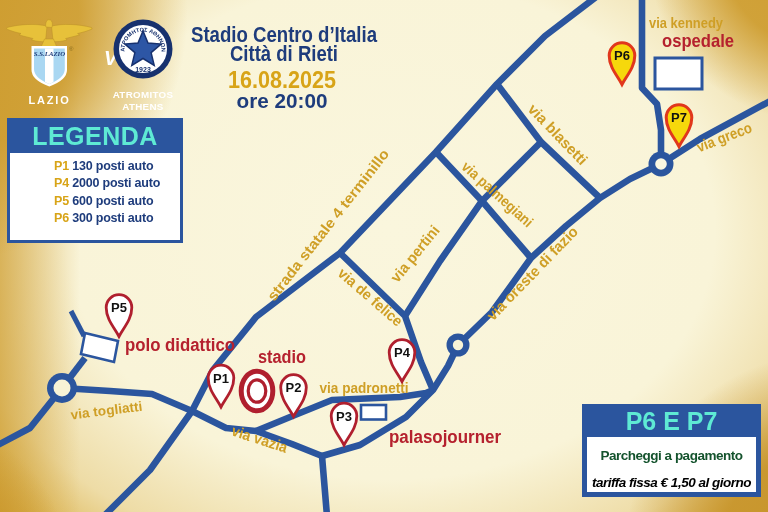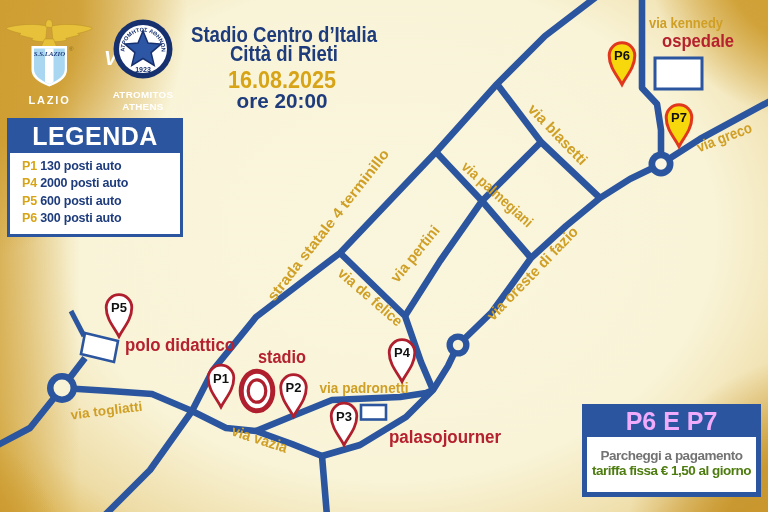--- a/index.html
+++ b/index.html
@@ -162,37 +162,37 @@
     <text x="154" y="60.5" font-size="22" fill="#1e3c7c" textLength="108" lengthAdjust="spacingAndGlyphs">Città di Rieti</text>
 
     <text x="152" y="87.5" font-size="23" fill="#d8a417" textLength="108" lengthAdjust="spacingAndGlyphs">16.08.2025</text>
 
     <text x="152" y="107.5" font-size="21" fill="#1e3c7c" textLength="91" lengthAdjust="spacingAndGlyphs">ore 20:00</text>
   </g>
 </svg>
 
 <div class="abs" style="left:7px;top:118px;width:176px;border:3px solid #2b559e;background:#fff;box-sizing:border-box;">
 
-  <div style="background:#2b559e;color:#ffffff;font-weight:bold;font-size:25px;text-align:center;padding:1px 0 2px;letter-spacing:0.5px;">LEGENDA</div>
-
-  <div style="padding:5px 0 7px 12px;font-weight:bold;font-size:12.5px;letter-spacing:-0.2px;line-height:17.3px;color:#1e3c7c;white-space:nowrap;">
+  <div style="background:#2b559e;color:#5eead4;font-weight:bold;font-size:25px;text-align:center;padding:1px 0 2px;letter-spacing:0.5px;">LEGENDA</div>
+
+  <div style="padding:5px 0 13px 12px;font-weight:bold;font-size:12.5px;letter-spacing:-0.2px;line-height:17.3px;color:#1e3c7c;white-space:nowrap;margin-left:32px;">
     <div><span style="color:#d8a417;">P1</span> 130 posti auto</div>
     <div><span style="color:#d8a417;">P4</span> 2000 posti auto</div>
     <div><span style="color:#d8a417;">P5</span> 600 posti auto</div>
     <div><span style="color:#d8a417;">P6</span> 300 posti auto</div>
   </div>
 </div>
 
 <div class="abs" style="left:582px;top:404px;width:179px;height:93px;background:#2b559e;box-sizing:border-box;">
 
-  <div style="color:#f0abfc;font-weight:bold;font-size:25px;text-align:center;margin-top:3px;">P6 E P7</div>
+  <div style="color:#5eead4;font-weight:bold;font-size:25px;text-align:center;margin-top:3px;">P6 E P7</div>
 
   <div class="abs" style="left:5px;top:33px;width:169px;height:55px;background:#fff;text-align:center;font-weight:bold;white-space:nowrap;">
-    <div style="font-size:13.5px;letter-spacing:-0.5px;color:#737373;margin-top:11px;">Parcheggi a pagamento</div>
-    <div style="font-size:13.5px;letter-spacing:-0.5px;color:#4d7c0f;margin-top:0;">tariffa fissa € 1,50 al giorno</div>
+    <div style="font-size:13.5px;letter-spacing:-0.5px;color:#14532d;margin-top:11px;">Parcheggi a pagamento</div>
+    <div style="font-size:13.5px;letter-spacing:-0.5px;color:#000000;margin-top:12px;font-style:italic;">tariffa fissa € 1,50 al giorno</div>
   </div>
 </div>
 
 <svg class="abs" style="left:0;top:8px" width="110" height="105" viewBox="0 0 110 105">
 
   <g fill="#e7c13a" stroke="#bb9126" stroke-width="0.5" transform="translate(0,2.5)">
     <path d="M47,15.5 C36,13 20,13.5 7,17 L6.5,18.5 C12,21 17,22 21,23 L19,24.5 C25,26 29,27 33,28 L31.5,29.5 C37,31 42,31.5 45.5,31 Z"></path>
     <path d="M51.5,15.5 C62.6,13 78.6,13.5 91.6,17 L92.1,18.5 C86.6,21 81.6,22 77.6,23 L79.6,24.5 C73.6,26 69.6,27 65.6,28 L67.1,29.5 C61.6,31 56.6,31.5 53.1,31 Z"></path>
     <path d="M45.8,16.5 C45.2,11.8 46.8,9.2 49,9.2 C51.2,9.2 52.6,11.2 52.4,14.5 L51.9,17 Z"></path>
     <path d="M44.5,28.5 L40,39 L44.8,36.5 L44.3,41 L48.8,37.5 L53.3,41 L52.8,36.5 L57.8,39 L53.5,28.5 Z"></path>

